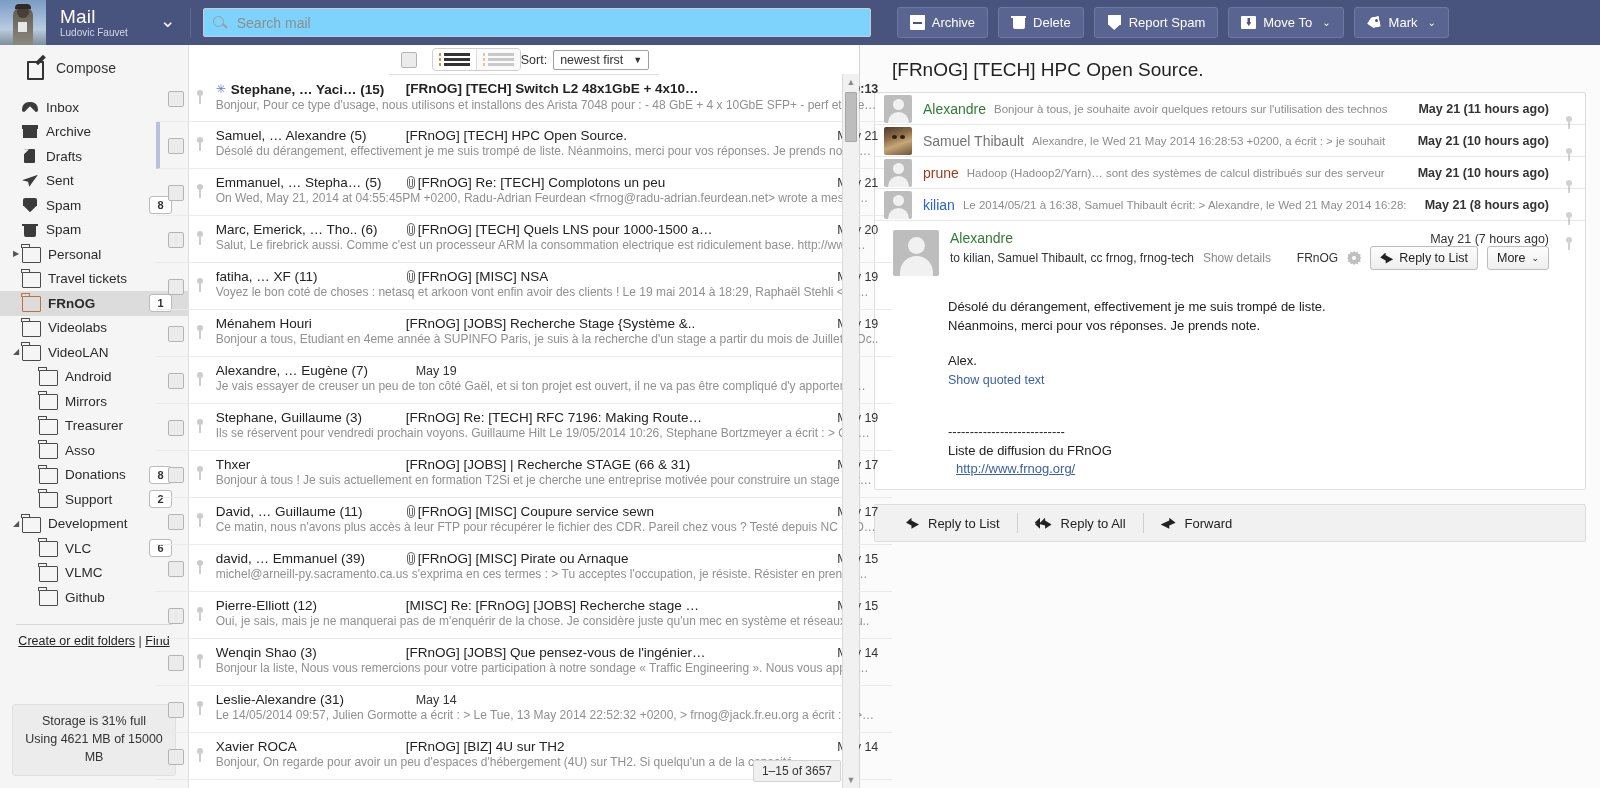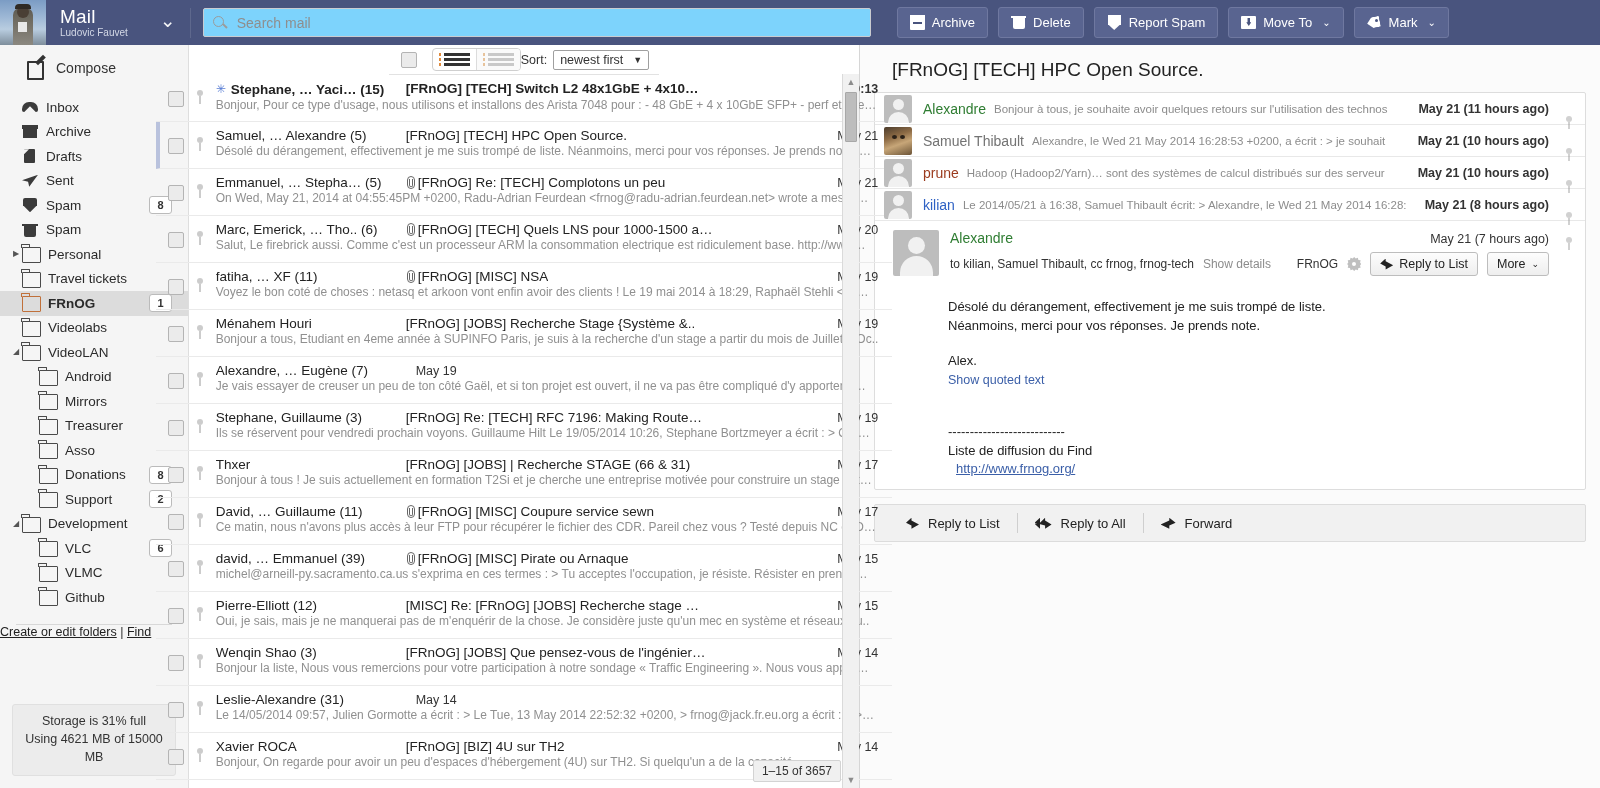--- a/index.html
+++ b/index.html
@@ -95,21 +95,21 @@
   .i-draft::before{content:"";position:absolute;left:2px;top:0;width:11px;height:14px;background:#3b3b3b;border-radius:1px;}
   .i-draft::after{content:"";position:absolute;left:2px;top:0;width:5px;height:5px;background:#f5f5f5;clip-path:polygon(0 0,100% 0,0 100%);}
   .i-sent::before{content:"";position:absolute;left:0;top:1px;width:16px;height:12px;background:#3b3b3b;
     clip-path:polygon(100% 0,0 46%,38% 58%,100% 0,45% 100%,38% 58%);}
   .i-spam::before{content:"";position:absolute;left:1px;top:0;width:14px;height:8px;background:#3b3b3b;border-radius:2px 2px 0 0;}
   .i-spam::after{content:"";position:absolute;left:1px;top:7px;width:14px;height:7px;background:#3b3b3b;clip-path:polygon(0 0,100% 0,50% 100%);}
   .i-trash::before{content:"";position:absolute;left:2px;top:3px;width:12px;height:11px;background:#3b3b3b;border-radius:0 0 2px 2px;}
   .i-trash::after{content:"";position:absolute;left:0px;top:1px;width:16px;height:2px;background:#3b3b3b;}
 
   .sb-sep{margin:14px 16px 0 16px;border-top:1px solid #d8d8d8;}
-  .sb-links{text-align:left;font-size:12.5px;color:#333;}
+  .sb-links{text-align:center;padding-top:9px;font-size:12.5px;color:#333;}
   .sb-links a{color:#222;text-decoration:underline;}
   .storage{position:absolute;left:12px;right:12px;bottom:12px;background:#ececec;border:1px solid #e0e0e0;border-radius:3px;
     text-align:center;padding:7px 4px 9px 4px;font-size:12.5px;color:#333;line-height:1.45;}
 
   
   .list{flex:0 0 670px;display:flex;flex-direction:column;background:#fff;border-right:1px solid #d6d6d6;position:relative;min-width:0;align-items:center;}
   .list-head{height:29px;flex:0 0 29px;display:flex;align-items:center;border-bottom:1px solid #e2e2e2;padding:0 10px 0 12px;background:#fff;}
   .cbx{width:14px;height:14px;flex:0 0 14px;border:1px solid #b4b4b4;border-radius:2px;background:#ebebeb;}
   .viewtoggle{display:flex;margin-left:15px;border:1px solid #cfcfcf;border-radius:4px;overflow:hidden;height:21px;background:#fff;}
   .vt{width:31px;height:21px;position:relative;display:flex;flex-direction:column;justify-content:center;gap:2.5px;padding:0 6px;}
@@ -170,21 +170,21 @@
   .cdate{font-size:12.5px;color:#333;font-weight:bold;flex:0 0 auto;padding-left:12px;white-space:nowrap;}
   .cpin{width:16px;flex:0 0 16px;margin-left:12px;position:relative;opacity:.45;}
   .cpin::before{content:"";position:absolute;left:5px;top:7px;width:6px;height:6px;border-radius:50%;background:#9a9a9a;}
   .cpin::after{content:"";position:absolute;left:7px;top:13px;width:2px;height:7px;background:#9a9a9a;}
 
   .open-head{display:flex;padding:9px 8px 0 9px;}
   .oh-main{flex:1 1 auto;min-width:0;padding-left:11px;}
   .oh-top{display:flex;align-items:baseline;}
   .oh-name{font-size:14px;color:#2f7d32;}
   .oh-date{margin-left:auto;font-size:12.5px;color:#333;white-space:nowrap;}
-  .oh-bot{display:flex;align-items:center;margin-top:6px;gap:9px;}
+  .oh-bot{display:flex;align-items:center;gap:9px;}
   .oh-to{font-size:12px;color:#333;white-space:nowrap;}
   .oh-details{font-size:12px;color:#8c8c8c;}
   .oh-right{margin-left:auto;display:flex;align-items:center;gap:9px;}
   .listtag{font-size:12px;color:#333;}
   .gear{width:14px;height:14px;position:relative;}
   .gear::before{content:"";position:absolute;left:0;top:0;width:14px;height:14px;background:#bfbfbf;
     clip-path:polygon(50% 0,61% 11%,76% 6%,80% 22%,96% 24%,92% 40%,100% 50%,92% 60%,96% 76%,80% 78%,76% 94%,61% 89%,50% 100%,39% 89%,24% 94%,20% 78%,4% 76%,8% 60%,0 50%,8% 40%,4% 24%,20% 22%,24% 6%,39% 11%);}
   .gear::after{content:"";position:absolute;left:5px;top:5px;width:4px;height:4px;border-radius:50%;background:#fff;}
   .btn-sm{height:22px;border:1px solid #bdbdbd;border-radius:3px;background:linear-gradient(180deg,#fdfdfd,#eeeeee);
     display:flex;align-items:center;gap:6px;padding:0 9px;font-size:12.5px;color:#222;white-space:nowrap;}
@@ -697,21 +697,21 @@
         </div>
 
         <div class="msgbody">
           <p>Désolé du dérangement, effectivement je me suis trompé de liste.</p>
           <p>Néanmoins, merci pour vos réponses. Je prends note.</p>
           <div class="gap"></div>
           <p>Alex.</p>
           <p class="quoted">Show quoted text</p>
           <div class="gap" style="height:34px"></div>
           <p class="sig-dashes">---------------------------</p>
-          <p>Liste de diffusion du Find</p>
+          <p>Liste de diffusion du FRnOG</p>
           <p><a class="sig-link" href="#">http://www.frnog.org/</a></p>
         </div>
       </div>
 
       <div class="reply-bar">
         <span class="rb-btn">
           <i class="arrow-reply"></i>
           <span>Reply to List</span>
         </span>
         <span class="rb-btn">

